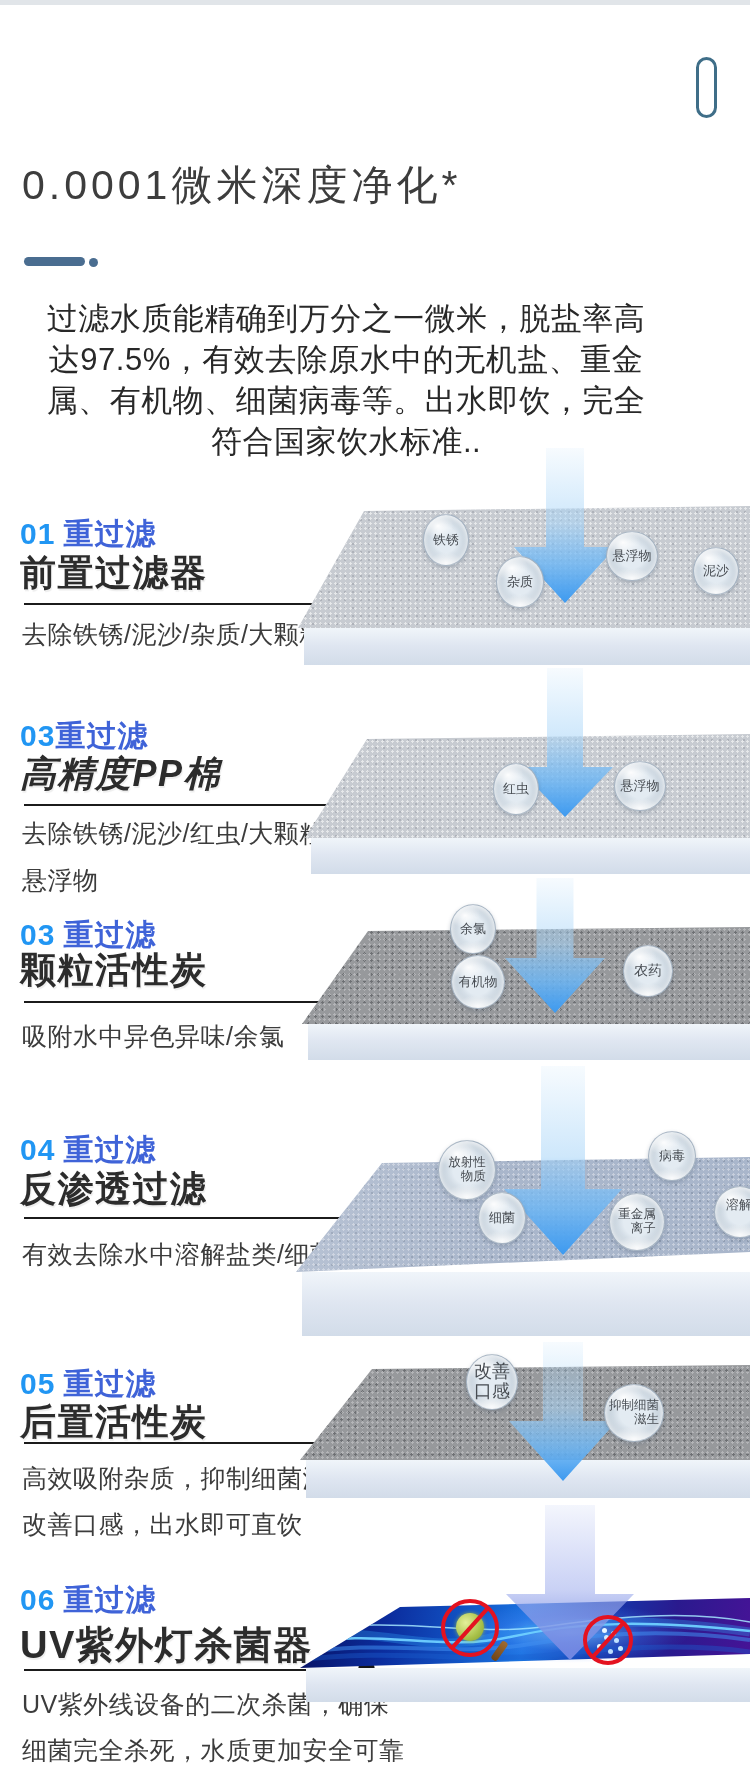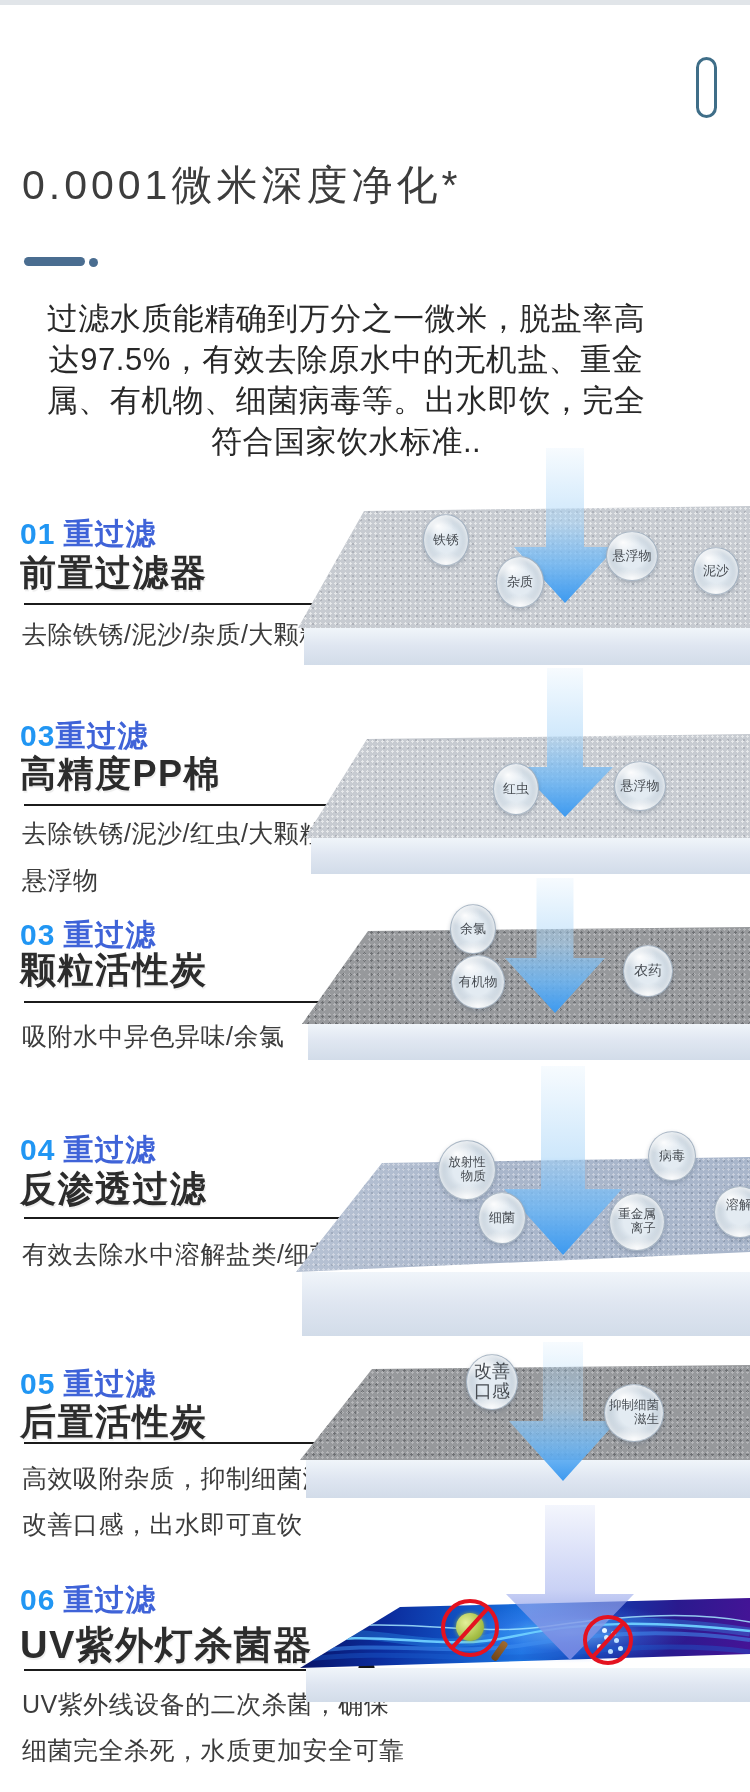--- a/index.html
+++ b/index.html
@@ -65,21 +65,21 @@
           <div class="abs slab-face" style="left: 304px; top: 628px; width: 446px; height: 37px; clip-path: polygon(0px 0px, 100% 0px, 100% 100%, 0px 100%);"></div>
           <div class="abs arrow" style="left: 514px; top: 448px; width: 102px; height: 155px; clip-path: polygon(32px 0px, 70px 0px, 70px 99px, 102px 99px, 50% 100%, 0px 99px, 32px 99px); background: linear-gradient(rgba(199, 228, 250, 0.15) 0%, rgba(166, 212, 248, 0.55) 48%, rgba(108, 181, 243, 0.85) 76%, rgb(61, 154, 240) 100%);"></div>
           <div class="abs bubble" style="left: 423px; top: 514px; width: 46px; height: 52px; font-size: 13px;">铁锈</div>
           <div class="abs bubble" style="left: 496px; top: 556px; width: 48px; height: 52px; font-size: 13px;">杂质</div>
           <div class="abs bubble" style="left: 606px; top: 531px; width: 52px; height: 50px; font-size: 13px;">悬浮物</div>
           <div class="abs bubble" style="left: 693px; top: 547px; width: 46px; height: 48px; font-size: 13px;">泥沙</div>
         </div>
       </div>
       <div>
         <div class="abs sec-num" style="top: 716px;"><span class="n">03</span><span class="t" style="margin-left: 0px;">重过滤</span></div>
-        <div class="abs sec-title" style="top: 750px;">高精度PP棉</div>
+        <div class="abs sec-title" style="top: 750px; font-style: italic;">高精度PP棉</div>
         <div class="abs pline" style="top: 804px; width: 348px;"></div>
         <div class="abs pdot" style="left: 364px; top: 795px;"></div>
         <div class="abs desc" style="top: 817px;">去除铁锈/泥沙/红虫/大颗粒</div>
         <div class="abs desc" style="top: 864px;">悬浮物</div>
         <div class="abs">
           <div class="abs slab theme-light speck-light" style="left: 305px; top: 734px; width: 445px; height: 104px; clip-path: polygon(62px 5px, 100% 0px, 100% 104px, 0px 104px);"></div>
           <div class="abs slab-face" style="left: 311px; top: 838px; width: 439px; height: 36px; clip-path: polygon(0px 0px, 100% 0px, 100% 100%, 0px 100%);"></div>
           <div class="abs arrow" style="left: 517px; top: 668px; width: 96px; height: 149px; clip-path: polygon(30px 0px, 66px 0px, 66px 99px, 96px 99px, 50% 100%, 0px 99px, 30px 99px); background: linear-gradient(rgba(199, 228, 250, 0.15) 0%, rgba(166, 212, 248, 0.55) 48%, rgba(108, 181, 243, 0.85) 76%, rgb(61, 154, 240) 100%);"></div>
           <div class="abs bubble" style="left: 493px; top: 763px; width: 46px; height: 52px; font-size: 13px;">红虫</div>
           <div class="abs bubble" style="left: 614px; top: 761px; width: 52px; height: 50px; font-size: 13px;">悬浮物</div>

